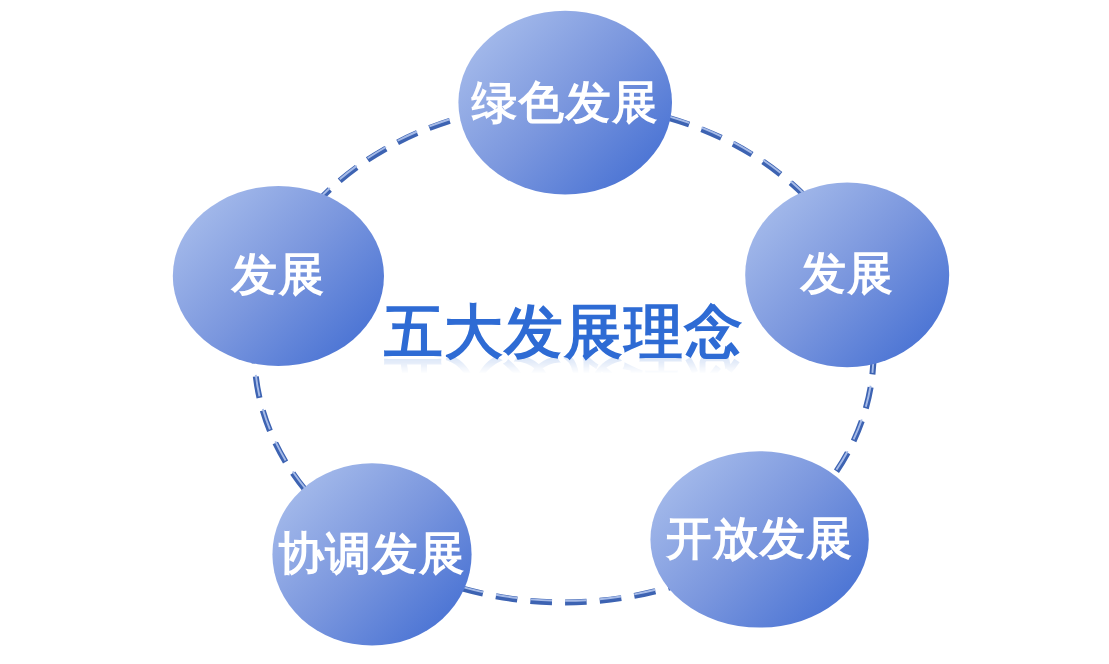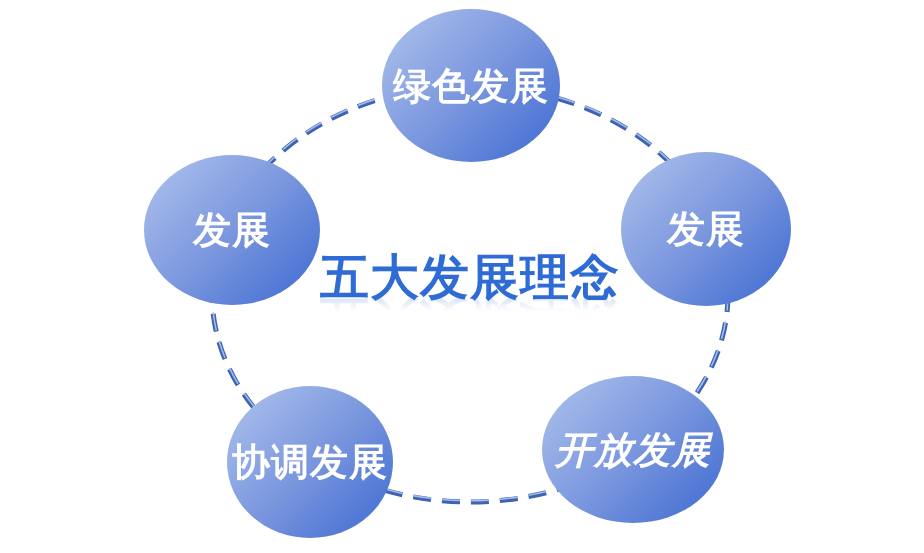--- a/index.html
+++ b/index.html
@@ -21,21 +21,21 @@
     align-items:center;justify-content:center;
     font-weight:bold;
     font-size:38px;line-height:40px;
     letter-spacing:1px;
     text-align:left;
   }
   .b-green       {left:382px; top:9px;   width:178px; height:153px;}
   .b-innovation  {left:144px; top:155px; width:176px; height:150px;}
   .b-sharing     {left:621px; top:152px; width:170px; height:154px;}
   .b-coordination{left:227px; top:386px; width:166px; height:152px;font-family:Liberation Serif, serif;}
-  .b-open        {left:542px; top:376px; width:182px; height:147px;font-style:italic;}
+  .b-open        {left:542px; top:376px; width:182px; height:147px;}
 
   .title-wrap{
     position:absolute;
     left:470px; top:251px;
     transform:translateX(-50%);
     text-align:left;
     white-space:nowrap;
   }
   .title{
     color:#2e6bd4;

